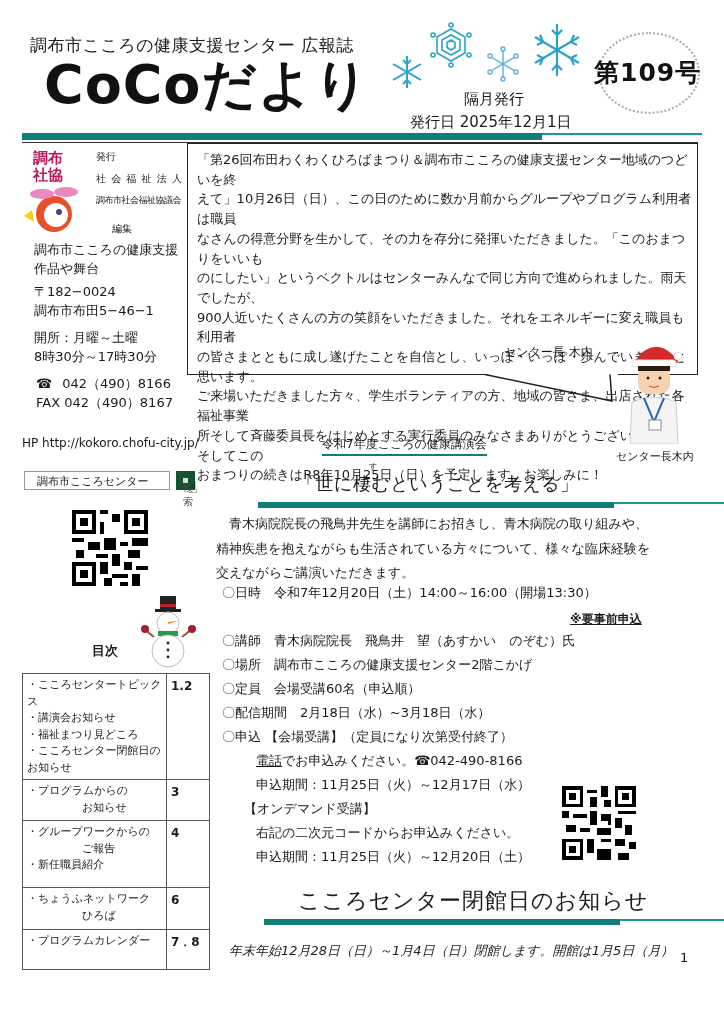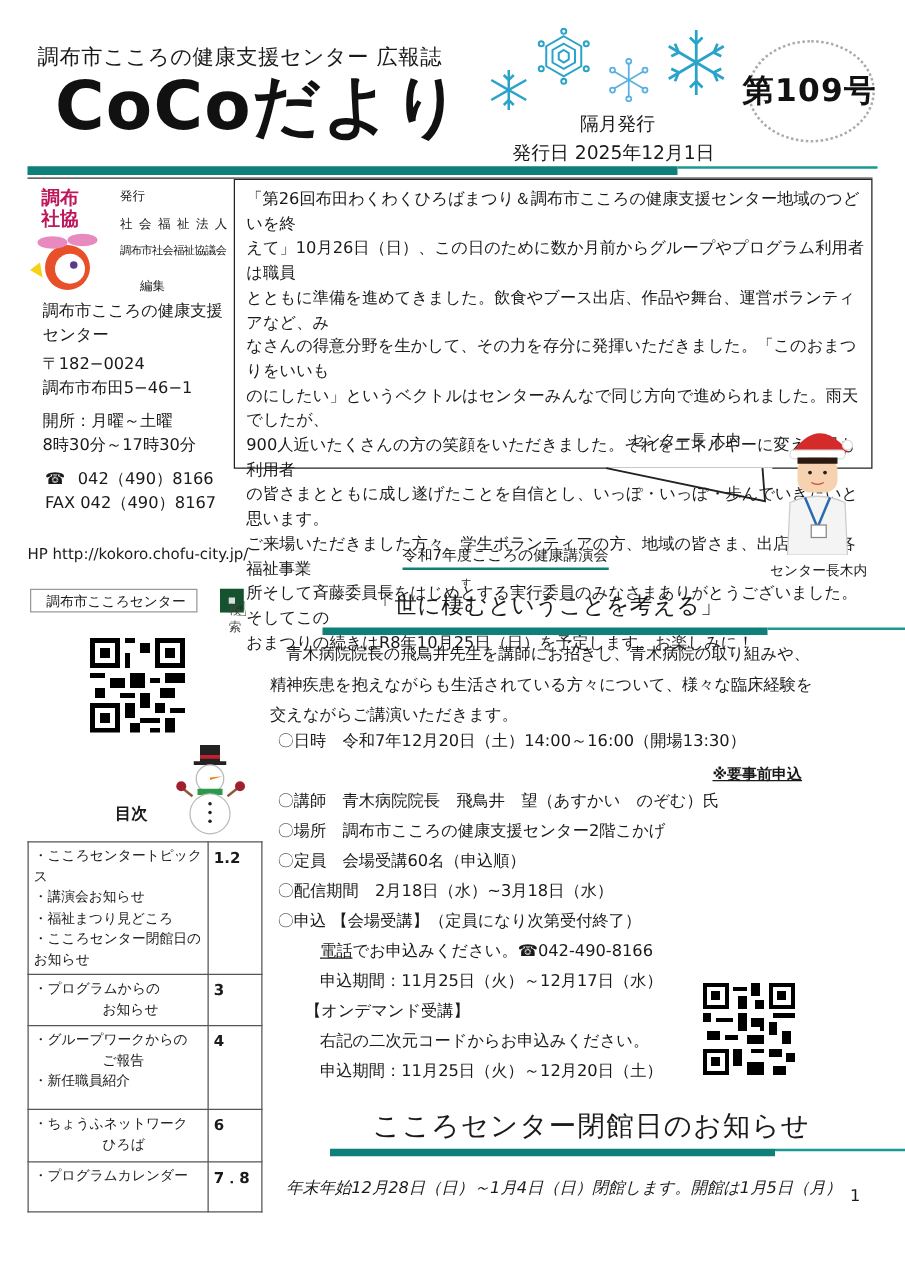--- a/index.html
+++ b/index.html
@@ -19,21 +19,21 @@
   .snow svg { display: block; }
   .logo-text { left: 33px; top: 150px; width: 36px; color: #be185d; font-size: 15px; line-height: 17px; font-weight: bold; }
   .mascot { left: 22px; top: 184px; width: 58px; height: 50px; }
   .small { font-size: 10px; }
   .sidebar-text { font-size: 13px; line-height: 19px; }
   .bubble { left: 187px; top: 143px; width: 511px; height: 232px; border: 1.5px solid #222; background: #fff; }
   .bubble-text { left: 197px; top: 150px; width: 496px; font-size: 13px; line-height: 19.7px; text-indent: 0; }
   .sign { left: 504px; top: 344px; font-size: 12px; }
   .center-caption { left: 616px; top: 449px; font-size: 11px; }
   .hp { left: 22px; top: 436px; font-size: 12px; }
-  .searchbox { left: 24px; top: 471px; width: 134px; height: 19px; border: 1px solid #999; background: #fff; font-size: 11px; padding: 2px 0 0 12px; }
+  .searchbox { left: 24px; top: 471px; width: 146px; height: 19px; border: 1px solid #999; background: #fff; font-size: 11px; padding: 2px 0 0 12px; }
   .searchbtn { left: 176px; top: 471px; width: 19px; height: 19px; border: 7px solid #14532d; background: #ddd; font-size: 10px; text-align: center; padding-top: 3px; color: #444; }
   .qr { background: #fff; }
   .toc-title { left: 92px; top: 642px; font-size: 13px; font-weight: bold; }
   table.toc { position: absolute; left: 22px; top: 673px; width: 188px; border-collapse: collapse; font-size: 11px; }
   table.toc td { border: 1px solid #555; vertical-align: top; padding: 3px 4px; line-height: 16.5px; }
   table.toc td.pg { width: 43px; font-weight: bold; font-size: 12px; padding-top: 4px; }
   .lec-heading { left: 322px; top: 436px; font-size: 12px; border-bottom: 2px solid #0e7f79; padding-bottom: 1px; }
   .ruby { left: 369px; top: 461px; font-size: 8px; }
   .lec-title { left: 297px; top: 472px; font-size: 18px; letter-spacing: 0.5px; }
   .body-text { font-size: 13px; line-height: 24.5px; }
@@ -111,21 +111,21 @@
     <circle cx="37" cy="28" r="3" fill="#5a3a8a"></circle>
     <polygon points="2,32 10,26 12,38" fill="#f5d21a"></polygon>
   </svg>
 </div>
 <div class="abs small" style="left:96px;top:150px;">発行</div>
 <div class="abs small" style="left:96px;top:172px;letter-spacing:1px;">社 会 福 祉 法 人</div>
 <div class="abs" style="left:96px;top:194px;font-size:9px;letter-spacing:-0.5px;">調布市社会福祉協議会</div>
 <div class="abs small" style="left:112px;top:222px;">編集</div>
 <div class="abs sidebar-text" style="left:34px;top:240px;">
   <div>調布市こころの健康支援</div>
-  <div>センター</div>
+  <div>作品や舞台</div>
 </div>
 <div class="abs sidebar-text" style="left:34px;top:282px;">
   <div>〒182−0024</div>
   <div>調布市布田5−46−1</div>
 </div>
 <div class="abs sidebar-text" style="left:34px;top:328px;">
   <div>開所：月曜～土曜</div>
   <div>8時30分～17時30分</div>
 </div>
 <div class="abs sidebar-text" style="left:36px;top:374px;">
@@ -238,21 +238,20 @@
   </table>
 
 <div class="abs bubble"></div>
 <svg class="abs" style="left:480px;top:370px;" width="150" height="36">
   <polygon points="5,4 138,4 132,32" fill="#fff"></polygon>
   <polyline points="5,4.5 132,31 130,4.5" fill="none" stroke="#222" stroke-width="1.5"></polyline>
 </svg>
 <div class="abs bubble-text">
   <div>「第26回布田わくわくひろばまつり＆調布市こころの健康支援センター地域のつどいを終</div>
   <div>えて」10月26日（日）、この日のために数か月前からグループやプログラム利用者は職員</div>
-  <div>とともに準備を進めてきました。飲食やブース出店、作品や舞台、運営ボランティアなど、み</div>
   <div>なさんの得意分野を生かして、その力を存分に発揮いただきました。「このおまつりをいいも</div>
   <div>のにしたい」というベクトルはセンターみんなで同じ方向で進められました。雨天でしたが、</div>
   <div>900人近いたくさんの方の笑顔をいただきました。それをエネルギーに変え職員も利用者</div>
   <div>の皆さまとともに成し遂げたことを自信とし、いっぽ・いっぽ・歩んでいきたいと思います。</div>
   <div>ご来場いただきました方々、学生ボランティアの方、地域の皆さま、出店された各福祉事業</div>
   <div>所そして斉藤委員長をはじめとする実行委員のみなさまありがとうございました。そしてこの</div>
   <div>おまつりの続きはR8年10月25日（日）を予定します。お楽しみに！</div>
 </div>
 <div class="abs sign">センター長 木内</div>
 

